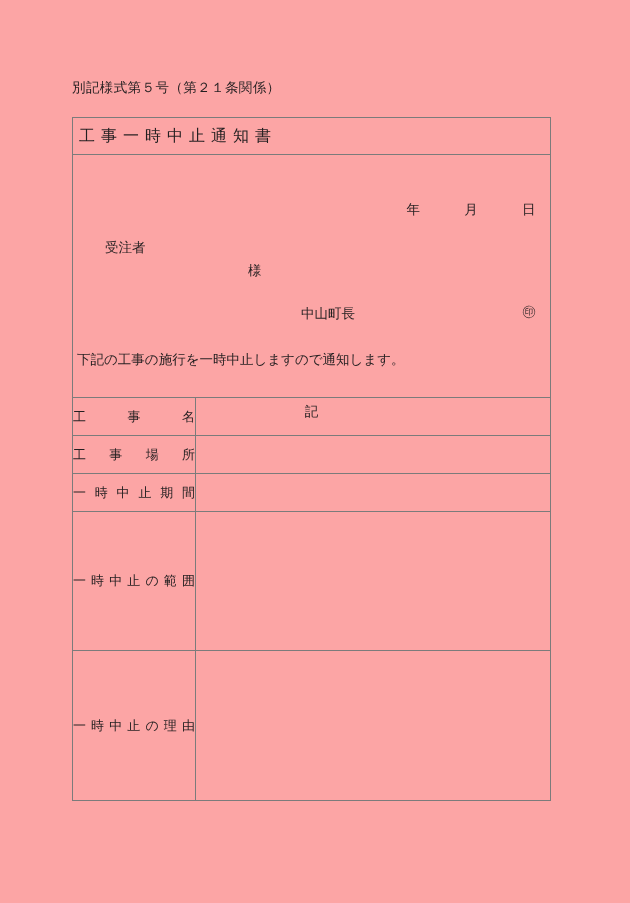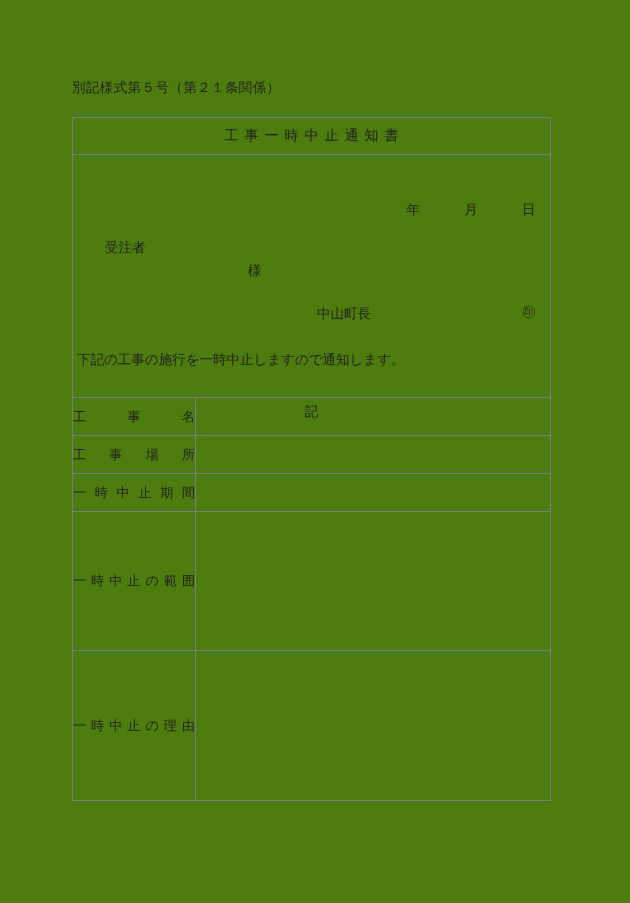--- a/index.html
+++ b/index.html
@@ -12,21 +12,21 @@
     height: 903px;
     position: relative;
     font-family: "Liberation Serif", "DejaVu Serif", serif;
     color: #231f20;
     -webkit-font-smoothing: antialiased;
   }
 
   .page {
     position: absolute;
     inset: 0;
-    background: #4d7c0f;
+    background: #fca5a5;
   }
 
   
   .form-number {
     position: absolute;
     left: 72px;
     top: 79px;
     font-size: 13.5px;
     letter-spacing: 0.4px;
     white-space: nowrap;
@@ -44,22 +44,21 @@
   }
   .doc-table td {
     border: 1px solid #7b7b7b;
     padding: 0;
     vertical-align: middle;
   }
 
   
   .title-cell {
     height: 36px;
-    text-align: center;
-    font-size: 14px;
+    font-size: 16px;
     letter-spacing: 6px;
     text-indent: 6px;
     color: #231f20;
   }
 
   
   .letter-cell {
     height: 242px;
     position: relative;
     vertical-align: top;
@@ -89,21 +88,21 @@
     white-space: nowrap;
   }
   .recipient-honorific {
     position: absolute;
     left: 175px;
     top: 107px;
     white-space: nowrap;
   }
   .issuer-name {
     position: absolute;
-    left: 244px;
+    left: 228px;
     top: 150px;
     white-space: nowrap;
   }
   .issuer-seal {
     position: absolute;
     right: 14px;
     top: 149px;
     font-size: 14px;
     font-family: "DejaVu Sans", sans-serif;
     line-height: 1;

